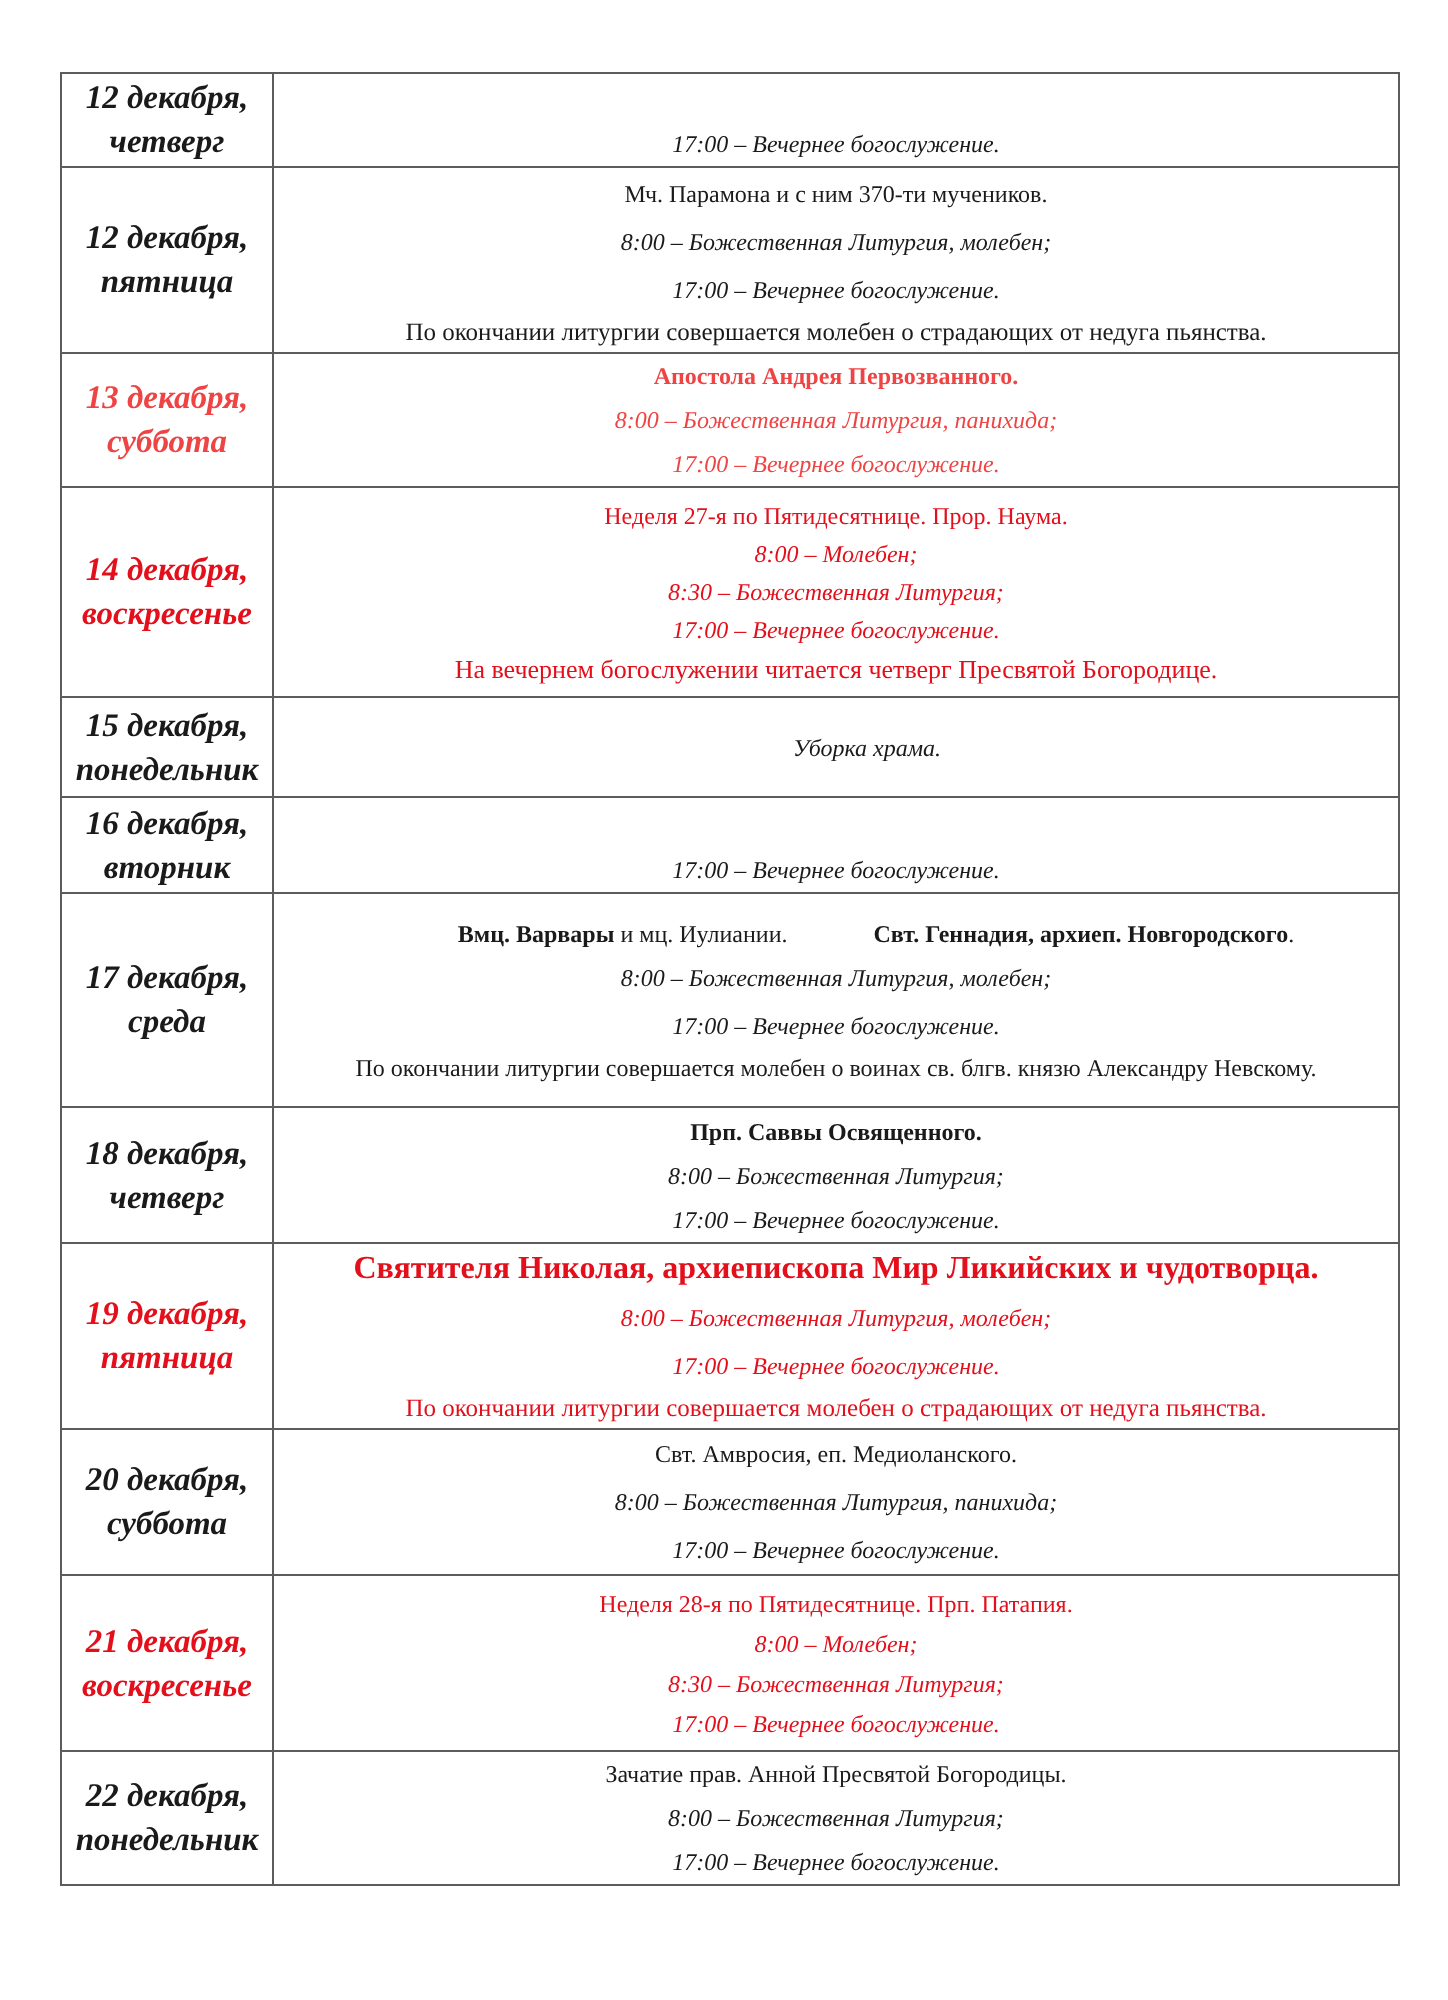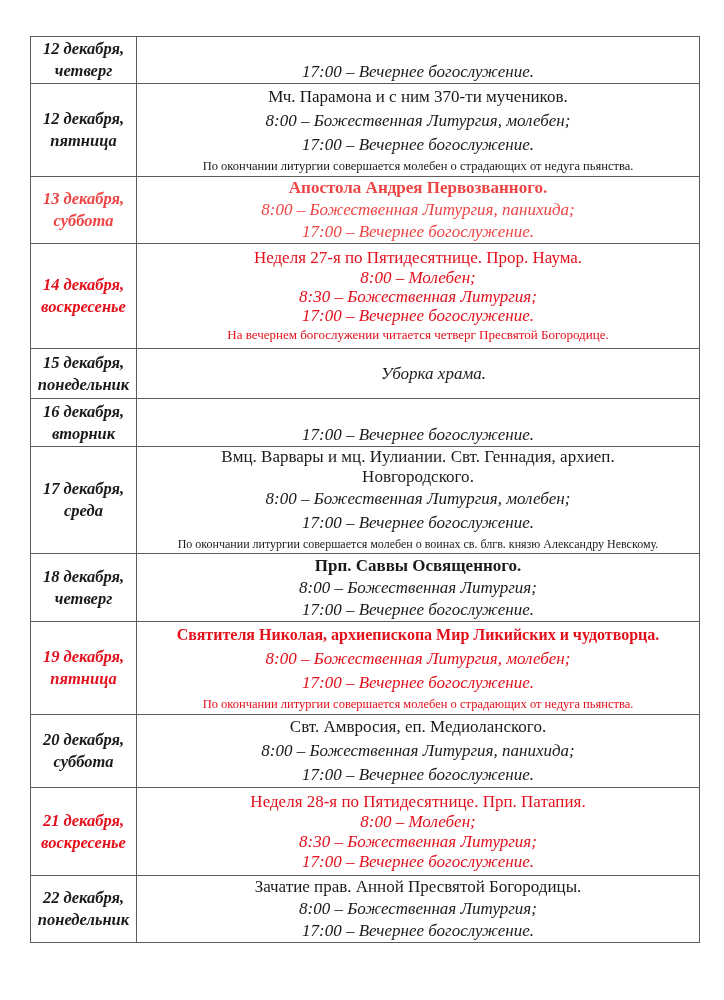--- a/index.html
+++ b/index.html
@@ -4,27 +4,27 @@
 <style>
   html, body { margin:0; padding:0; background:#ffffff; }
   body { width:724px; height:1000px; position:relative; overflow:hidden;
          font-family:"Liberation Serif", serif; color:#1a1a1a; }
   table.sched { position:absolute; left:30px; top:36px; width:670px;
                 border-collapse:collapse; table-layout:fixed; }
   table.sched td { border:1px solid #5c5c5c; padding:0; vertical-align:middle; text-align:center; }
   td.date { width:105px; font-weight:bold; font-style:italic; font-size:16.5px; line-height:22px; }
   td.body { padding:0 2px; }
   .red { color:#e3101c; }
-  .line { font-size:17px; line-height:22px; white-space:nowrap; }
+  .line { font-size:12px; line-height:22px; white-space:nowrap; }
   .line.it { font-style:italic; }
   .line.b { font-weight:bold; }
   .line.note { font-size:12.5px; line-height:18px; }
   .line.wrap { white-space:normal; }
   .gap { line-height:24px; }
-  .title b { font-weight:normal; }
+  .title b { font-weight:bold;margin-left:40px; }
   .bottom-align { vertical-align:bottom !important; padding-bottom:2px; }
 </style>
 </head>
 <body>
 
 <table class="sched">
   <tbody>
 
     <tr style="height:47px">
       <td class="date" style="border-color: rgb(92, 92, 92);">

